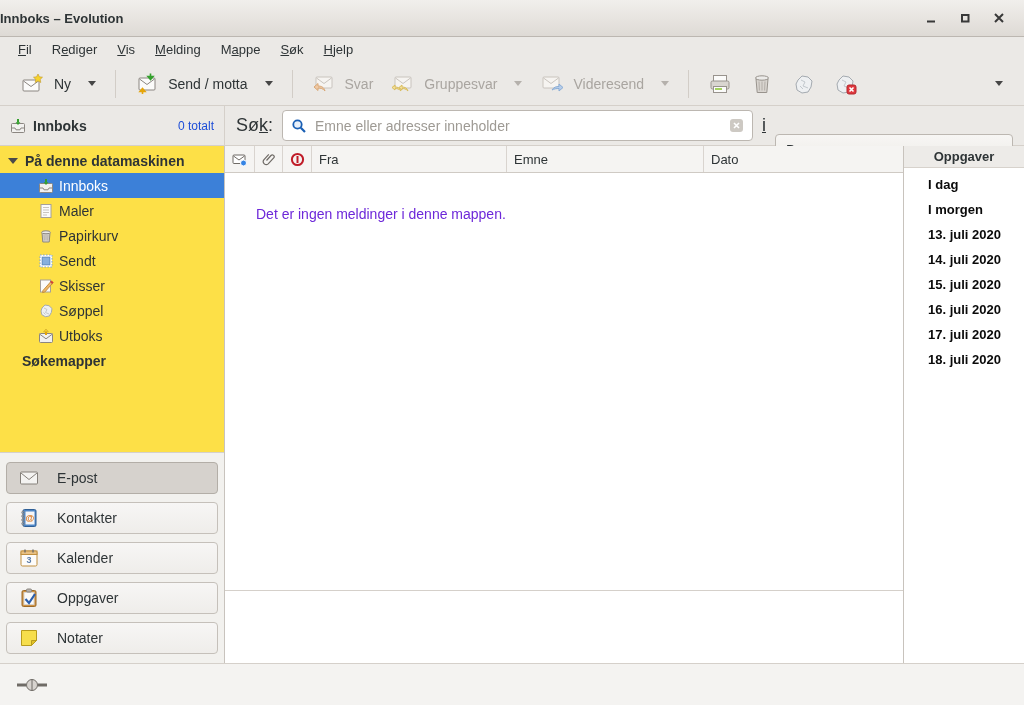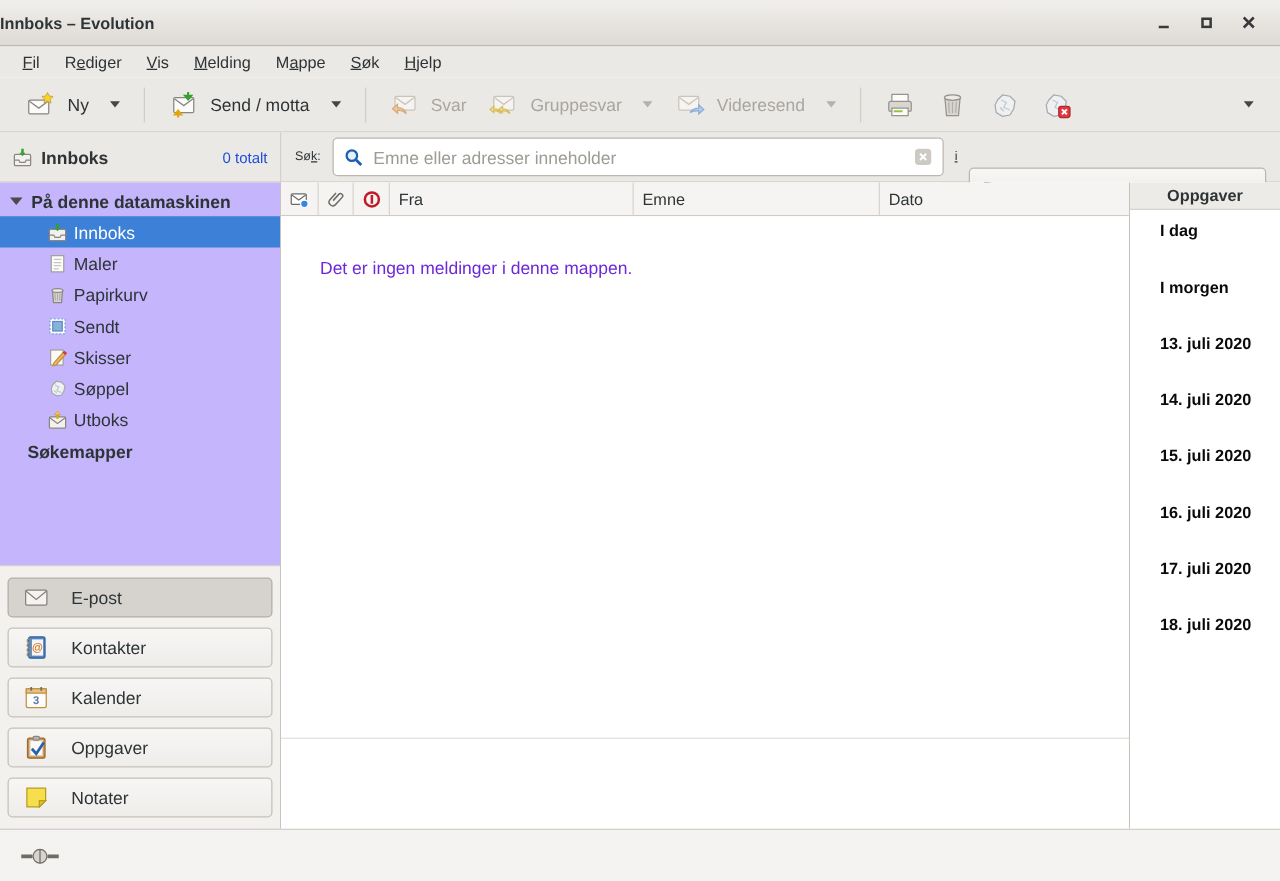--- a/index.html
+++ b/index.html
@@ -49,34 +49,34 @@
   .searchrow {
     height:40px; flex:0 0 40px; background:var(--chrome_bg,#ebe9e6);
     border-bottom:1px solid var(--pane_border,#d5d0ca);
     display:flex; align-items:stretch;
   }
   .folder-header { width:225px; flex:0 0 225px; border-right:1px solid var(--pane_border,#d5d0ca);
     display:flex; align-items:center; gap:7px; padding:0 10px; }
   .folder-header .fname { font-weight:bold; font-size:14px; }
   .folder-header .fcount { margin-left:auto; font-size:12px; color:#1d4ed8;text-align:center; }
   .search-main { flex:1; display:flex; align-items:center; gap:9px; padding:0 11px; }
-  .search-label { font-size:10px; }
+  .search-label { font-size:18px; }
   .search-box { flex:1; height:31px; background:#fff; border:1px solid #bcb7b1; border-radius:4px;
     display:flex; align-items:center; gap:8px; padding:0 8px; }
   .search-box input { flex:1; border:none; outline:none; background:transparent; font-size:14px;
     font-family:inherit; color:#2e3436; }
   .search-box input::placeholder { color:#9e9a94; }
   .scope-combo { width:238px; flex:0 0 238px; height:32px; border:1px solid #bcb7b1; border-radius:4px;
     background:linear-gradient(#f7f6f4,#edeae6); display:flex; align-items:center; padding:0 10px; font-size:14px;margin-top:48px; }
   .scope-combo .arr { margin-left:auto; }
 
   
   .content { flex:1; display:flex; min-height:0; }
 
-  .sidebar { width:225px; flex:0 0 225px; background:#c4b5fd; border-right:1px solid #c8c3bd;
+  .sidebar { width:225px; flex:0 0 225px; background:#fde047; border-right:1px solid #c8c3bd;
     display:flex; flex-direction:column; }
   .tree { flex:1; padding-top:2px; font-size:14px; overflow:hidden; }
   .tree-root { height:25px; display:flex; align-items:center; gap:7px; padding-left:8px; font-weight:bold; }
   .expander { width:0; height:0; border-left:5px solid transparent; border-right:5px solid transparent;
     border-top:6px solid #4a4a4a; }
   .tree-row { height:25px; display:flex; align-items:center; gap:5px; padding-left:38px; }
   .tree-row.selected { background:var(--selection,#3c80d8); color:var(--selection_text,#fff); }
   .tree-section { height:25px; display:flex; align-items:center; padding-left:22px; font-weight:bold; }
 
   .switcher { border-top:1px solid var(--pane_border,#d5d0ca); background:#f2f1ee;
@@ -95,21 +95,21 @@
   .c1 { width:30px; flex:0 0 30px; } .c2 { width:28px; flex:0 0 28px; } .c3 { width:29px; flex:0 0 29px; }
   .c-fra { width:195px; flex:0 0 195px; } .c-emne { width:197px; flex:0 0 197px; } .c-dato { flex:1; border-right:none; }
   .msg-body { flex:1; position:relative; background:#fff; }
   .empty-text { position:absolute; left:31px; top:33px; font-size:14px; color:#6d28d9; }
   .preview-sep { height:1px; flex:0 0 1px; background:var(--pane_border,#d5d0ca); }
   .preview { height:72px; flex:0 0 72px; background:#fff; }
 
   .tasks-pane { width:120px; flex:0 0 120px; background:#fff; display:flex; flex-direction:column; }
   .tasks-header { height:22px; flex:0 0 22px; background:#edebe8; border-bottom:1px solid #d7d2cc;
     display:flex; align-items:center; justify-content:center; font-weight:bold; font-size:13px; }
-  .tasks-list { padding:4px 12px 0 24px; display:flex; flex-direction:column;gap:20px; }
+  .tasks-list { padding:4px 12px 0 24px; display:flex; flex-direction:column; }
   .task-item { height:25px; display:flex; align-items:center; font-weight:bold; font-size:13px; color:#0a0a0a; }
 
   
   .statusbar { height:42px; flex:0 0 42px; background:var(--statusbar_bg,#f4f3f1);
     border-top:1px solid var(--pane_border,#d5d0ca); display:flex; align-items:center; padding-left:16px; }
 </style>
 </head>
 <body>
 
 <div class="window">

